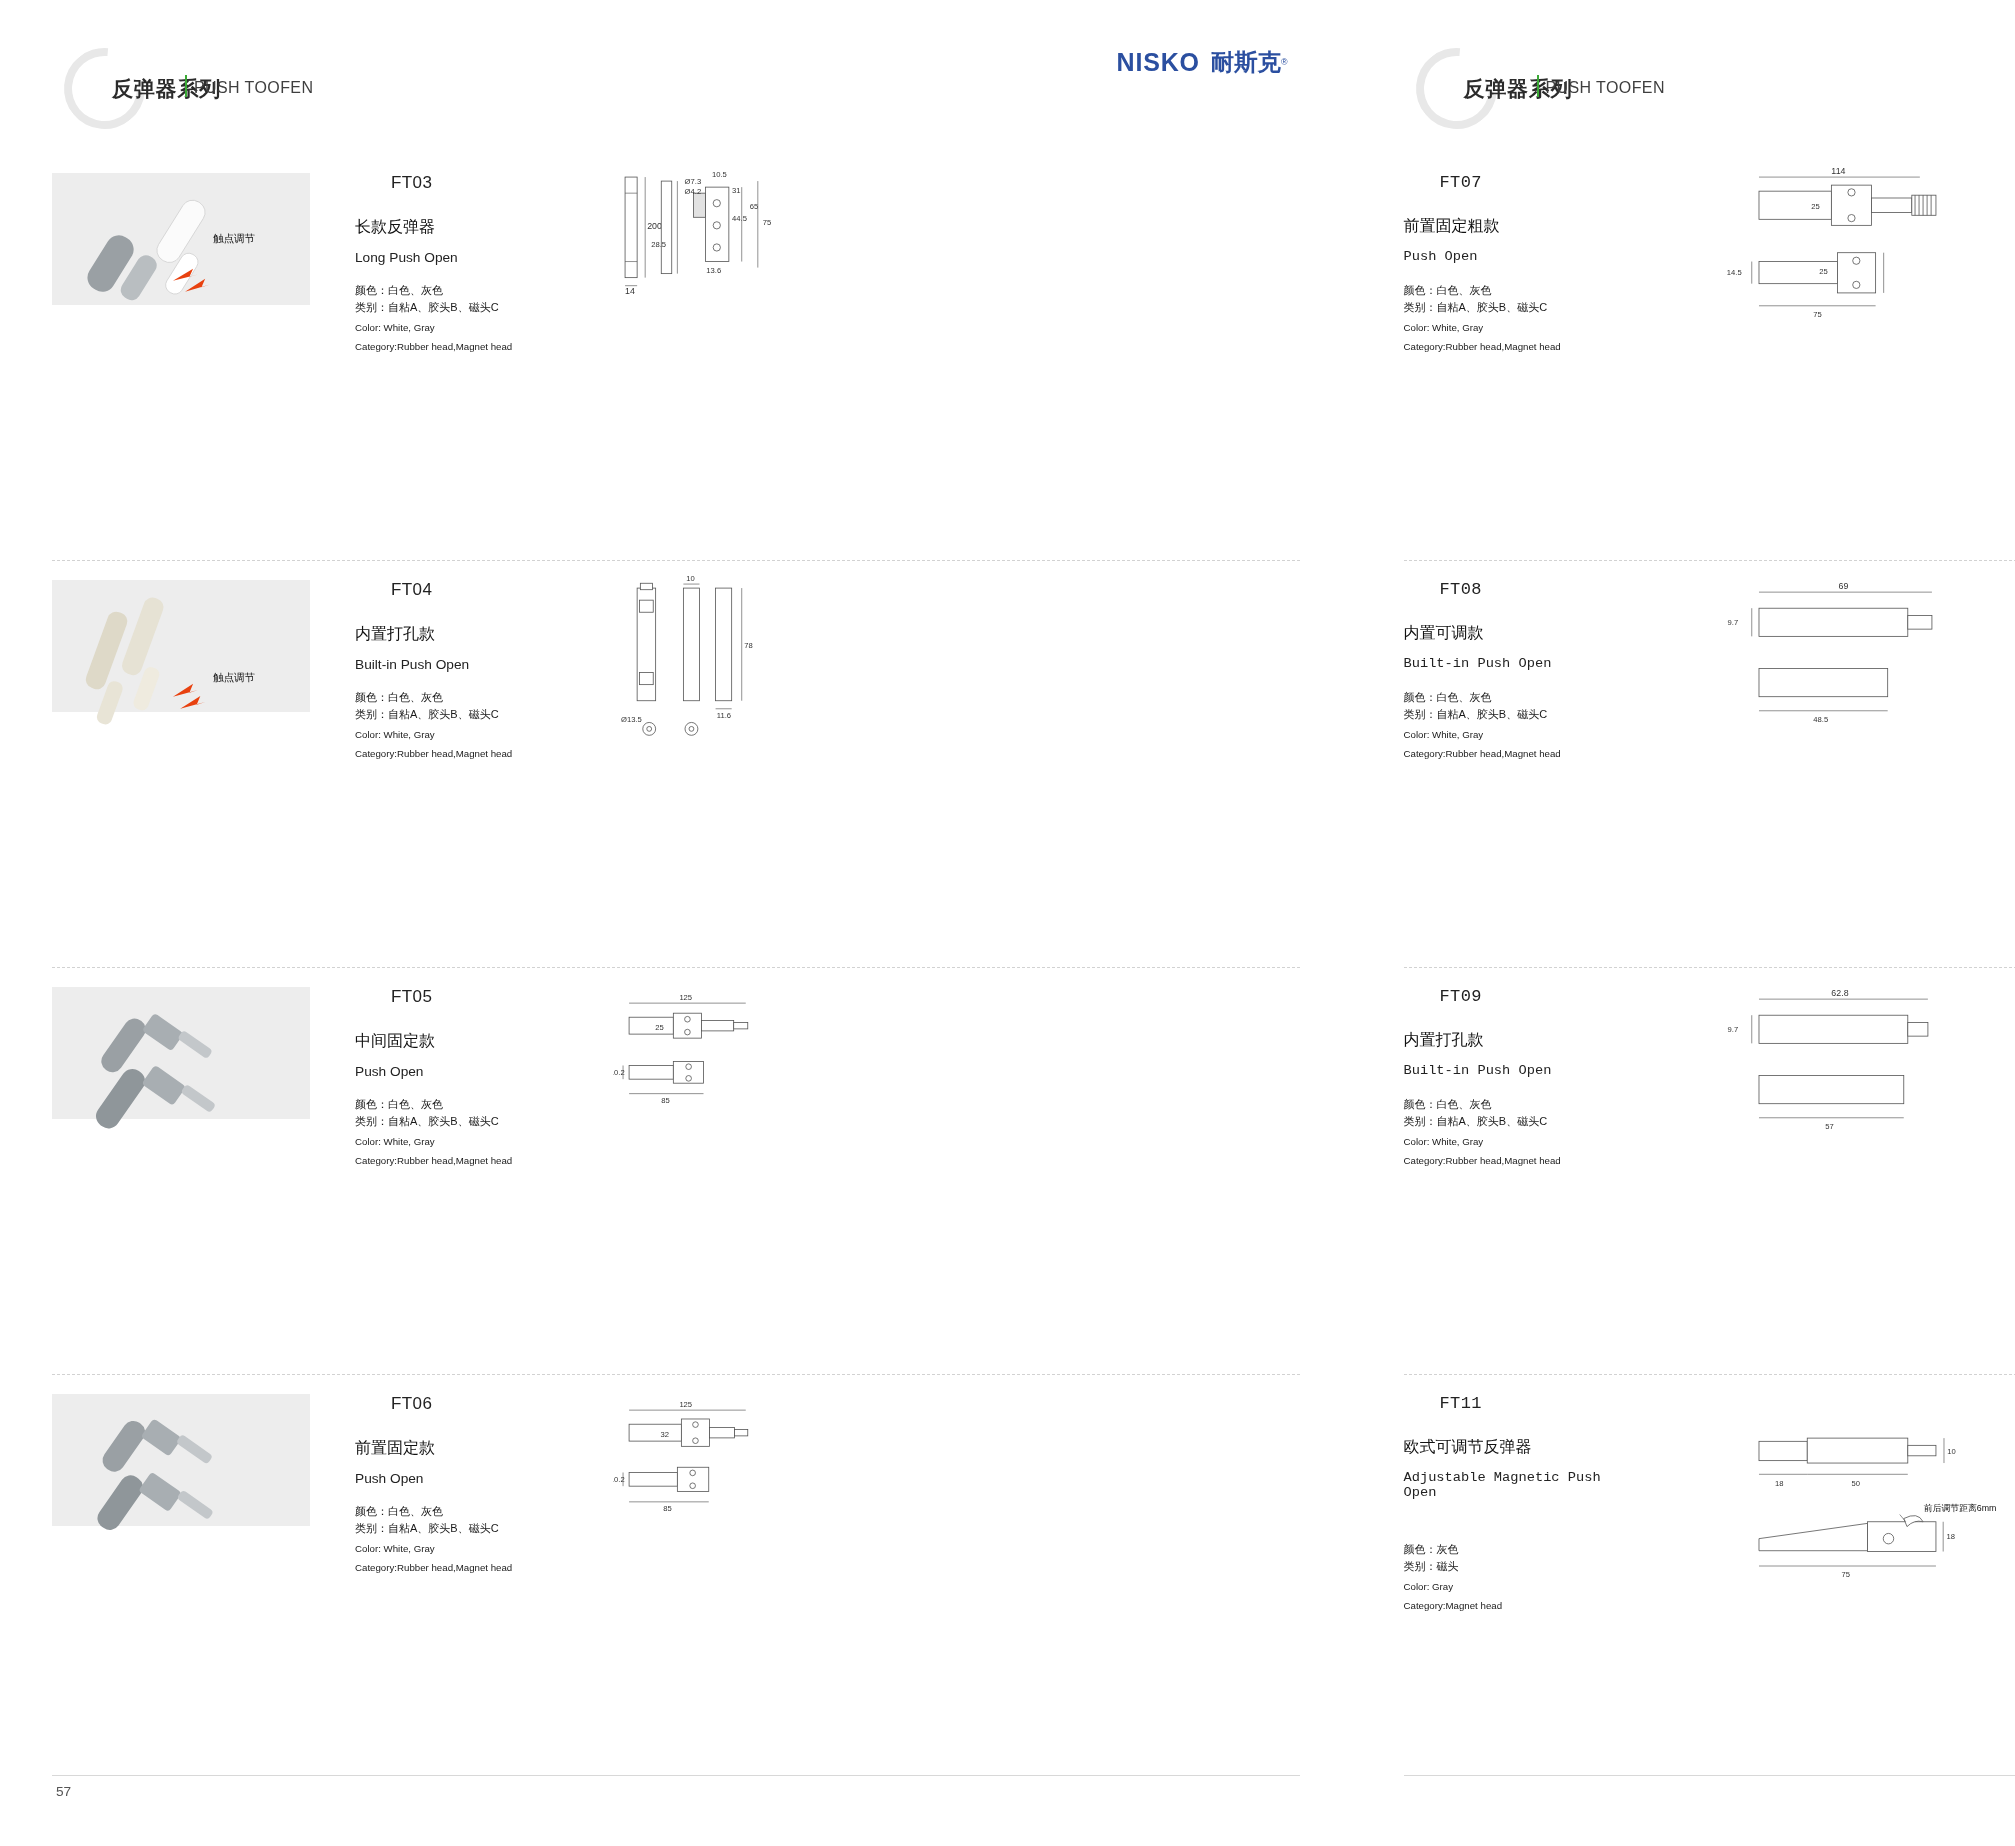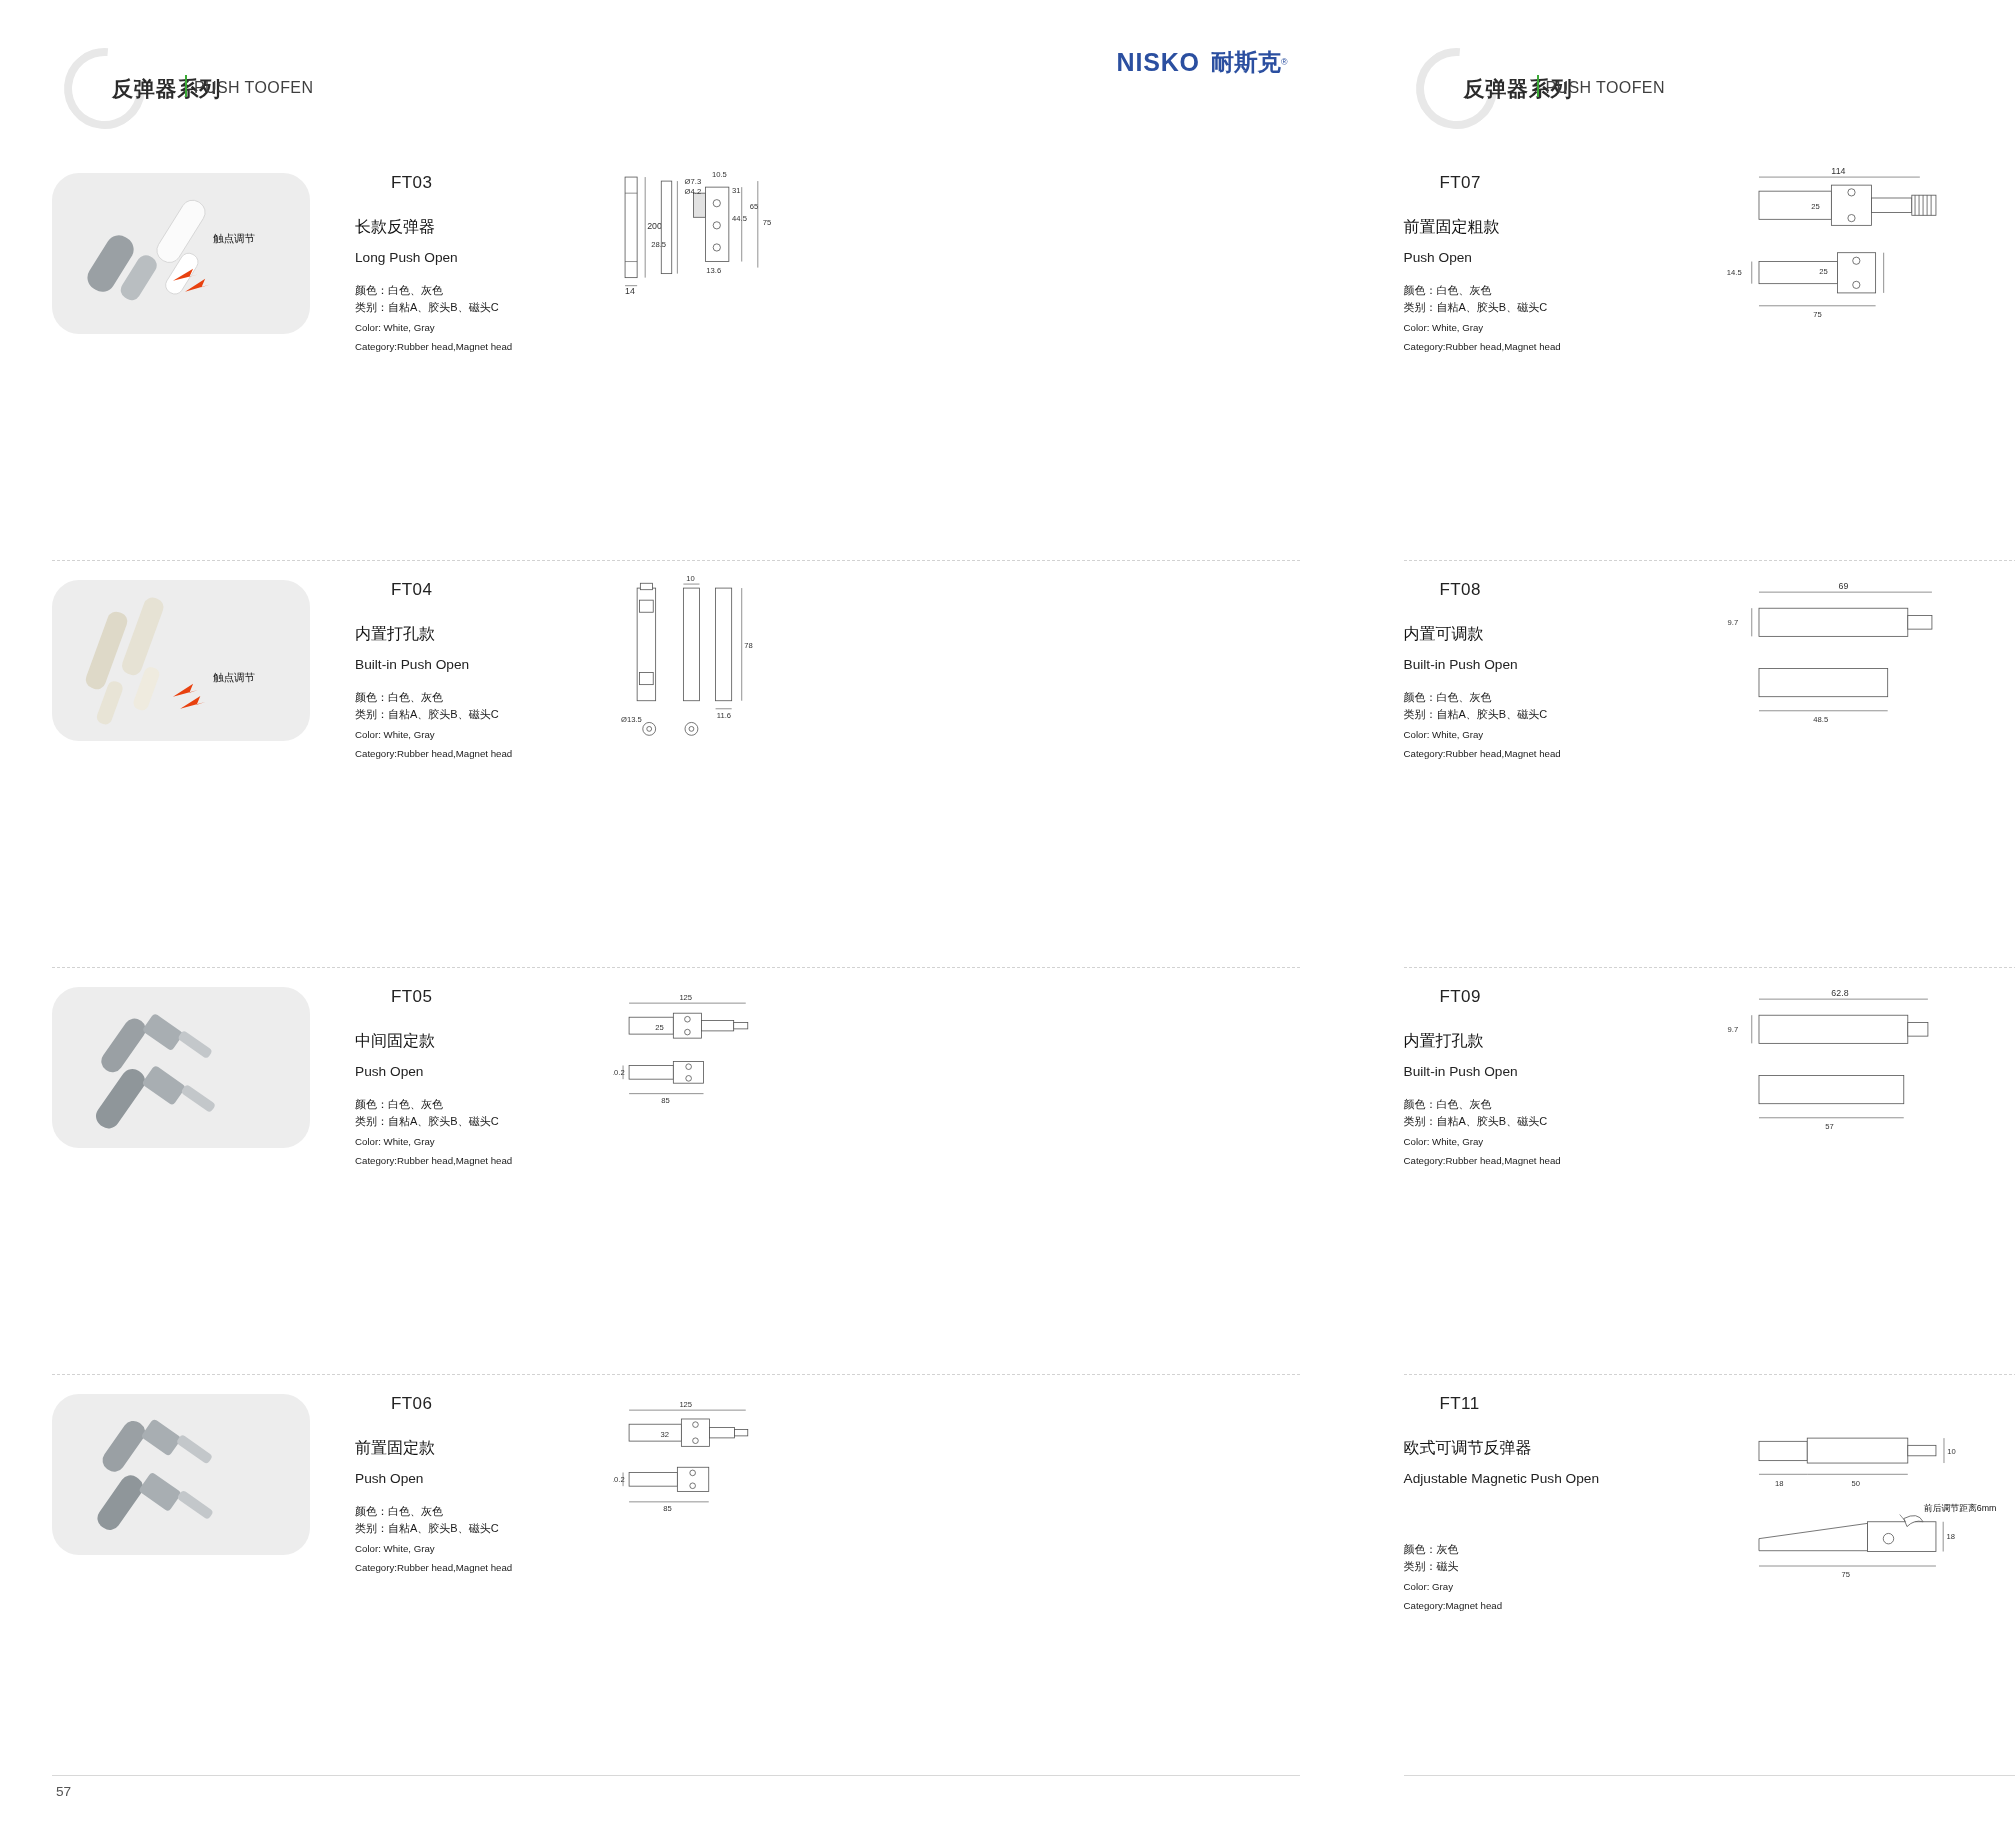--- a/index.html
+++ b/index.html
@@ -54,33 +54,33 @@
   
   .rows { position: absolute; top: 153px; left: 0; width: 1352px; }
   .row { position: relative; height: 407px; }
   .row-sep {
     position: absolute; left: 52px; right: 52px; top: 0; height: 0;
     border-top: 1.2px dashed #d2d2d2;
   }
 
   .photo {
     position: absolute; left: 52px; top: 20px;
-    width: 258px; height: 161px; background: #ededed; border-radius: 27px;
+    width: 258px; height: 132px; background: #ededed;
   }
   .info { position: absolute; left: 355px; top: 20px; width: 226px; }
   .code { font-size: 17px; color: #222; letter-spacing: 0.4px; margin-left: 36px; }
   .name-cn { font-size: 16px; color: #111; margin-top: 24px; font-weight: 500; }
   .name-en { font-size: 13.7px; color: #222; margin-top: 12px; }
   .attrs { position: absolute; left: 355px; top: 129px; width: 250px; }
   .attr-cn { font-size: 11px; color: #1a1a1a; line-height: 1.5; }
   .attr-en { font-size: 9.7px; color: #1a1a1a; line-height: 1.45; margin-top: 5.6px; }
 
   .tech { position: absolute; left: 613px; top: 12px; width: 177px; height: 177px; }
   .tech svg { display: block; }
-  .page-right .info { left: 52px; top: 20px; width: 226px; }
+  .page-right .info { left: 52px; top: 20px; width: 226px; font-family: Liberation Mono, monospace; }
   .page-right .attrs { left: 52px; top: 129px; }
   .page-right .tech { left: 290px; top: 8px; width: 423px; height: 185px; }
 
   .folio {
     position: absolute; bottom: 48px; font-size: 13.7px; color: #555;
   }
   .folio-left { left: 56px; }
   .folio-rule {
     position: absolute; bottom: 71px; height: 0.8px; background: #d8d8d8;
   }

